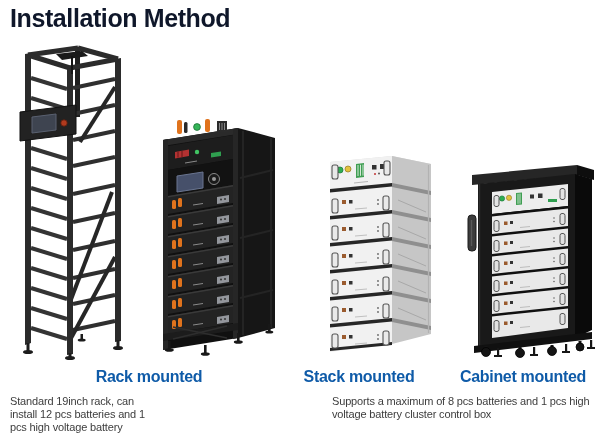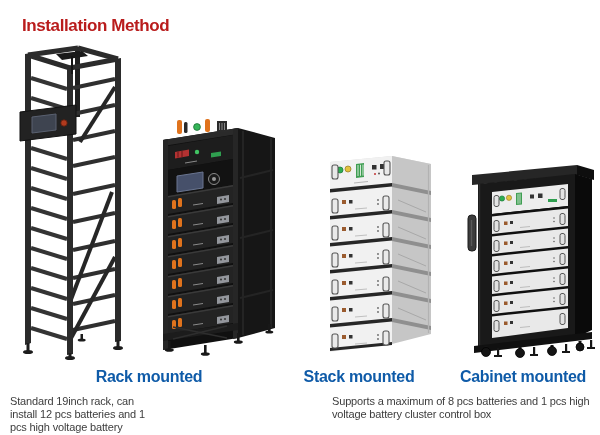--- a/index.html
+++ b/index.html
@@ -1,22 +1,22 @@
 <!DOCTYPE html>
 <html><head>
 <meta charset="utf-8">
 <style>
   html,body{margin:0;padding:0;background:#ffffff;}
   #canvas{
     position:relative;width:600px;height:435px;background:#ffffff;overflow:hidden;
     font-family:"Liberation Sans", sans-serif;
   }
   .page-title{
-    position:absolute;left:10px;top:4px;margin:12px;
-    font-size:17px;font-weight:700;letter-spacing:-0.4px;color:#b91c1c;
+    position:absolute;left:10px;top:4px;margin:0;
+    font-size:25px;font-weight:700;letter-spacing:-0.4px;color:#0f172a;
   }
   .figure{position:absolute;}
   .figure svg{display:block;width:100%;height:100%;}
   .method-heading{
     position:absolute;top:363px;width:170px;text-align:center;margin:4px;
     font-size:16px;font-weight:700;letter-spacing:-0.3px;color:#0f5ba8;line-height:20px;
   }
   #heading-rack{left:60px;}
   #heading-stack{left:270px;}
   #heading-cabinet{left:434px;}

